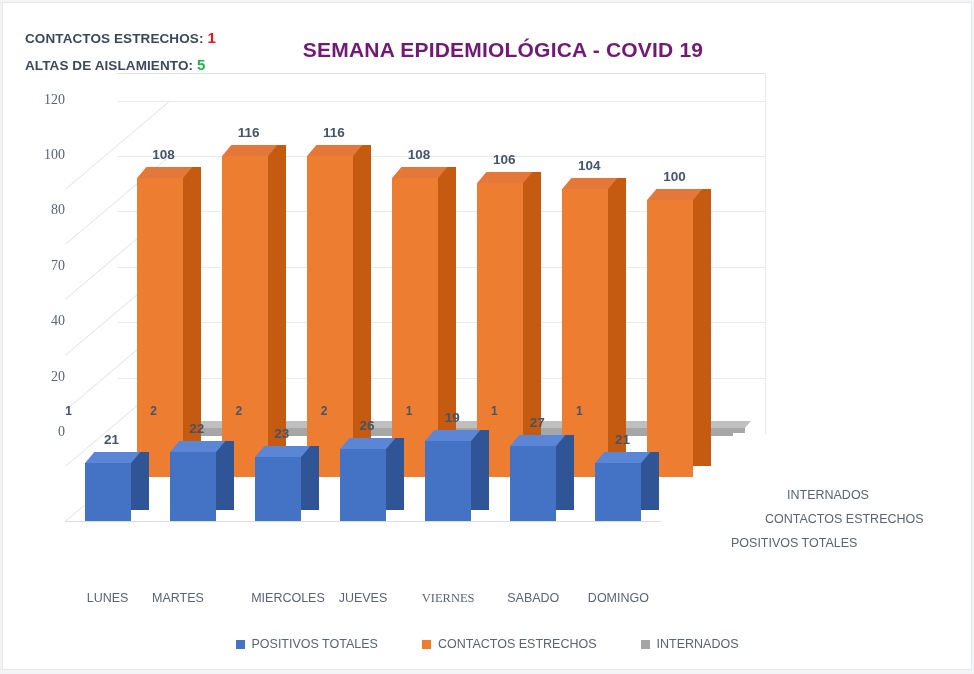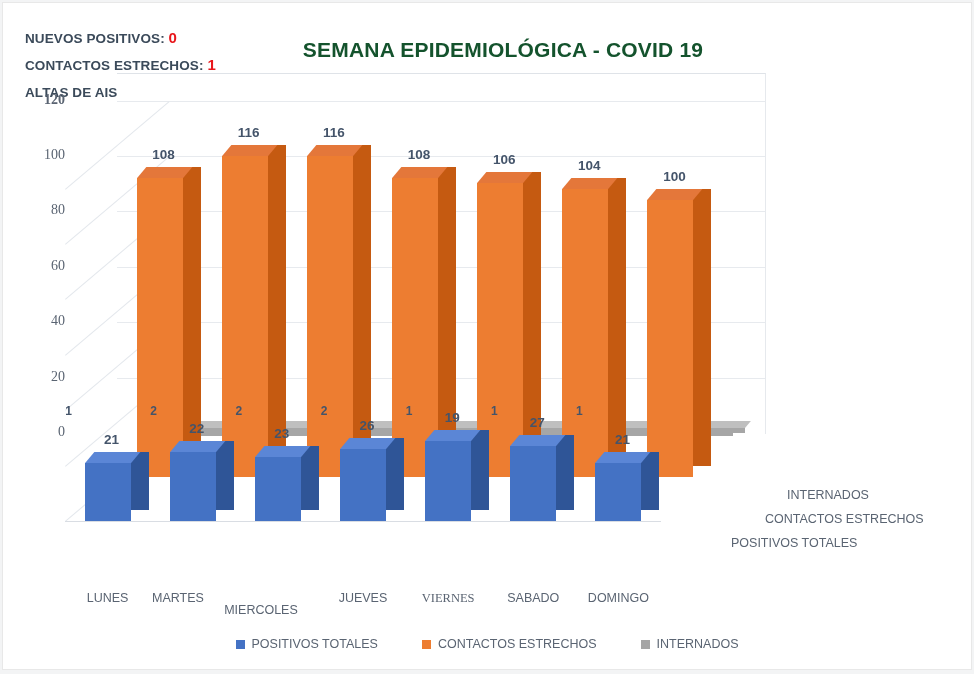--- a/index.html
+++ b/index.html
@@ -19,21 +19,21 @@
   .stat{
     font-size:13.5px;font-weight:bold;color:#3b4a5a;
     letter-spacing:.1px;line-height:26px;white-space:nowrap;
   }
   .stat .v{font-size:15px;font-weight:bold;}
   .v.red{color:#e8161b;}
   .v.green{color:#21b24b;}
 
   
   #titleblock{position:absolute;left:250px;top:32px;width:500px;text-align:center;}
-  .t1{font-size:21px;font-weight:bold;color:#14532d;letter-spacing:.2px;line-height:30px;}
+  .t1{font-size:21px;font-weight:bold;color:#701a75;letter-spacing:.2px;line-height:30px;}
   .t2{font-size:21px;font-weight:bold;color:#44546a;letter-spacing:.2px;line-height:30px;}
   .t3{font-size:16.5px;font-weight:bold;color:#21b24b;letter-spacing:.2px;line-height:28px;margin-top:2px;}
 
   
   #chart{position:absolute;left:0;top:150px;width:968px;height:516px;}
 
   
   .ytick{
     position:absolute;right:0;width:44px;text-align:right;
     font-size:14px;color:#5a6472;font-family:"Liberation Serif", serif;
@@ -112,48 +112,44 @@
   .sw{width:9px;height:9px;display:inline-block;}
   .lgt{font-size:12.5px;color:#5a6472;white-space:nowrap;}
 </style>
 </head>
 <body>
 
 <div id="card">
 
   <div id="stats">
     <div class="stat">
-      <span>NUEVOS POSITIVOS:</span>
-      <span class="v red">0</span>
-    </div>
-    <div class="stat">
       <span>CONTACTOS ESTRECHOS:</span>
       <span class="v red">1</span>
     </div>
     <div class="stat">
       <span>ALTAS DE AISLAMIENTO:</span>
       <span class="v green">5</span>
     </div>
   </div>
 
   <div id="titleblock">
     <div class="t1">SEMANA EPIDEMIOLÓGICA - COVID 19</div>
     <div class="t2">VILLA NUEVA</div>
     <div class="t3">20 DE DICIEMBRE  2020</div>
   </div>
 
   <div id="chart">
     <div id="yaxis">
         <div class="ytick" style="top: 271px;">0</div>
         <div class="ytick" style="top: 215.615px;">20</div>
         <div class="ytick" style="top: 160.231px;">40</div>
-        <div class="ytick" style="top: 104.846px;">60</div>
+        <div class="ytick" style="top: 104.846px;">70</div>
         <div class="ytick" style="top: 49.4615px;">80</div>
         <div class="ytick" style="top: -5.92308px;">100</div>
-        <div class="ytick" style="top: -61.3077px; font-weight: bold;">120</div>
+        <div class="ytick" style="top: -61.3077px;">120</div>
       </div>
     <div id="plot">
         <div class="backwall" style="top: -88px; height: 360px;"></div>
         <div class="slant" style="left: 0px; top: 360px; width: 136.235px; transform: rotate(-40.2364deg);"></div>
         <div class="gridline" style="top: 216.615px;"></div>
         <div class="slant" style="left: 0px; top: 304.615px; width: 136.235px; transform: rotate(-40.2364deg);"></div>
         <div class="gridline" style="top: 161.231px;"></div>
         <div class="slant" style="left: 0px; top: 249.231px; width: 136.235px; transform: rotate(-40.2364deg);"></div>
         <div class="gridline" style="top: 105.846px;"></div>
         <div class="slant" style="left: 0px; top: 193.846px; width: 136.235px; transform: rotate(-40.2364deg);"></div>
@@ -259,21 +255,21 @@
         <div class="dlabel small gray" style="left: 399.286px; top: 243px; width: 60px;">1</div>
         <div class="bar b" style="left: 530.429px; top: 301.846px; width: 46px; height: 58.1538px;">
           <div class="face" style="height: 58.1538px;"></div>
           <div class="side" style="left: 46px; width: 18px; height: 58.1538px; bottom: 11.16px;"></div>
           <div class="top" style="left: 0px; top: -11.16px; width: 46px; height: 11.16px; transform: skewX(-40deg); transform-origin: left bottom;"></div>
         </div>
         <div class="dlabel" style="left: 527.429px; top: 270.846px; width: 60px;">21</div>
         <div class="dlabel small gray" style="left: 484.429px; top: 243px; width: 60px;">1</div>
         <div class="xlabel" style="left: -7.42857px; width: 100px;">LUNES</div>
         <div class="xlabel" style="left: 63px; width: 100px;">MARTES</div>
-        <div class="xlabel" style="left: 146px; width: 100px; margin-top: 12px;">MIERCOLES</div>
+        <div class="xlabel" style="left: 173px; width: 100px;">MIERCOLES</div>
         <div class="xlabel" style="left: 248px; width: 100px;">JUEVES</div>
         <div class="xlabel" style="left: 333.143px; width: 100px; font-family: Liberation Serif, serif;">VIERNES</div>
         <div class="xlabel" style="left: 418.286px; width: 100px;">SABADO</div>
         <div class="xlabel" style="left: 503.429px; width: 100px;">DOMINGO</div>
       </div>
     <div id="depthlabels">
       <div class="dep d0">INTERNADOS</div>
       <div class="dep d1">CONTACTOS ESTRECHOS</div>
       <div class="dep d2">POSITIVOS TOTALES</div>
     </div>

